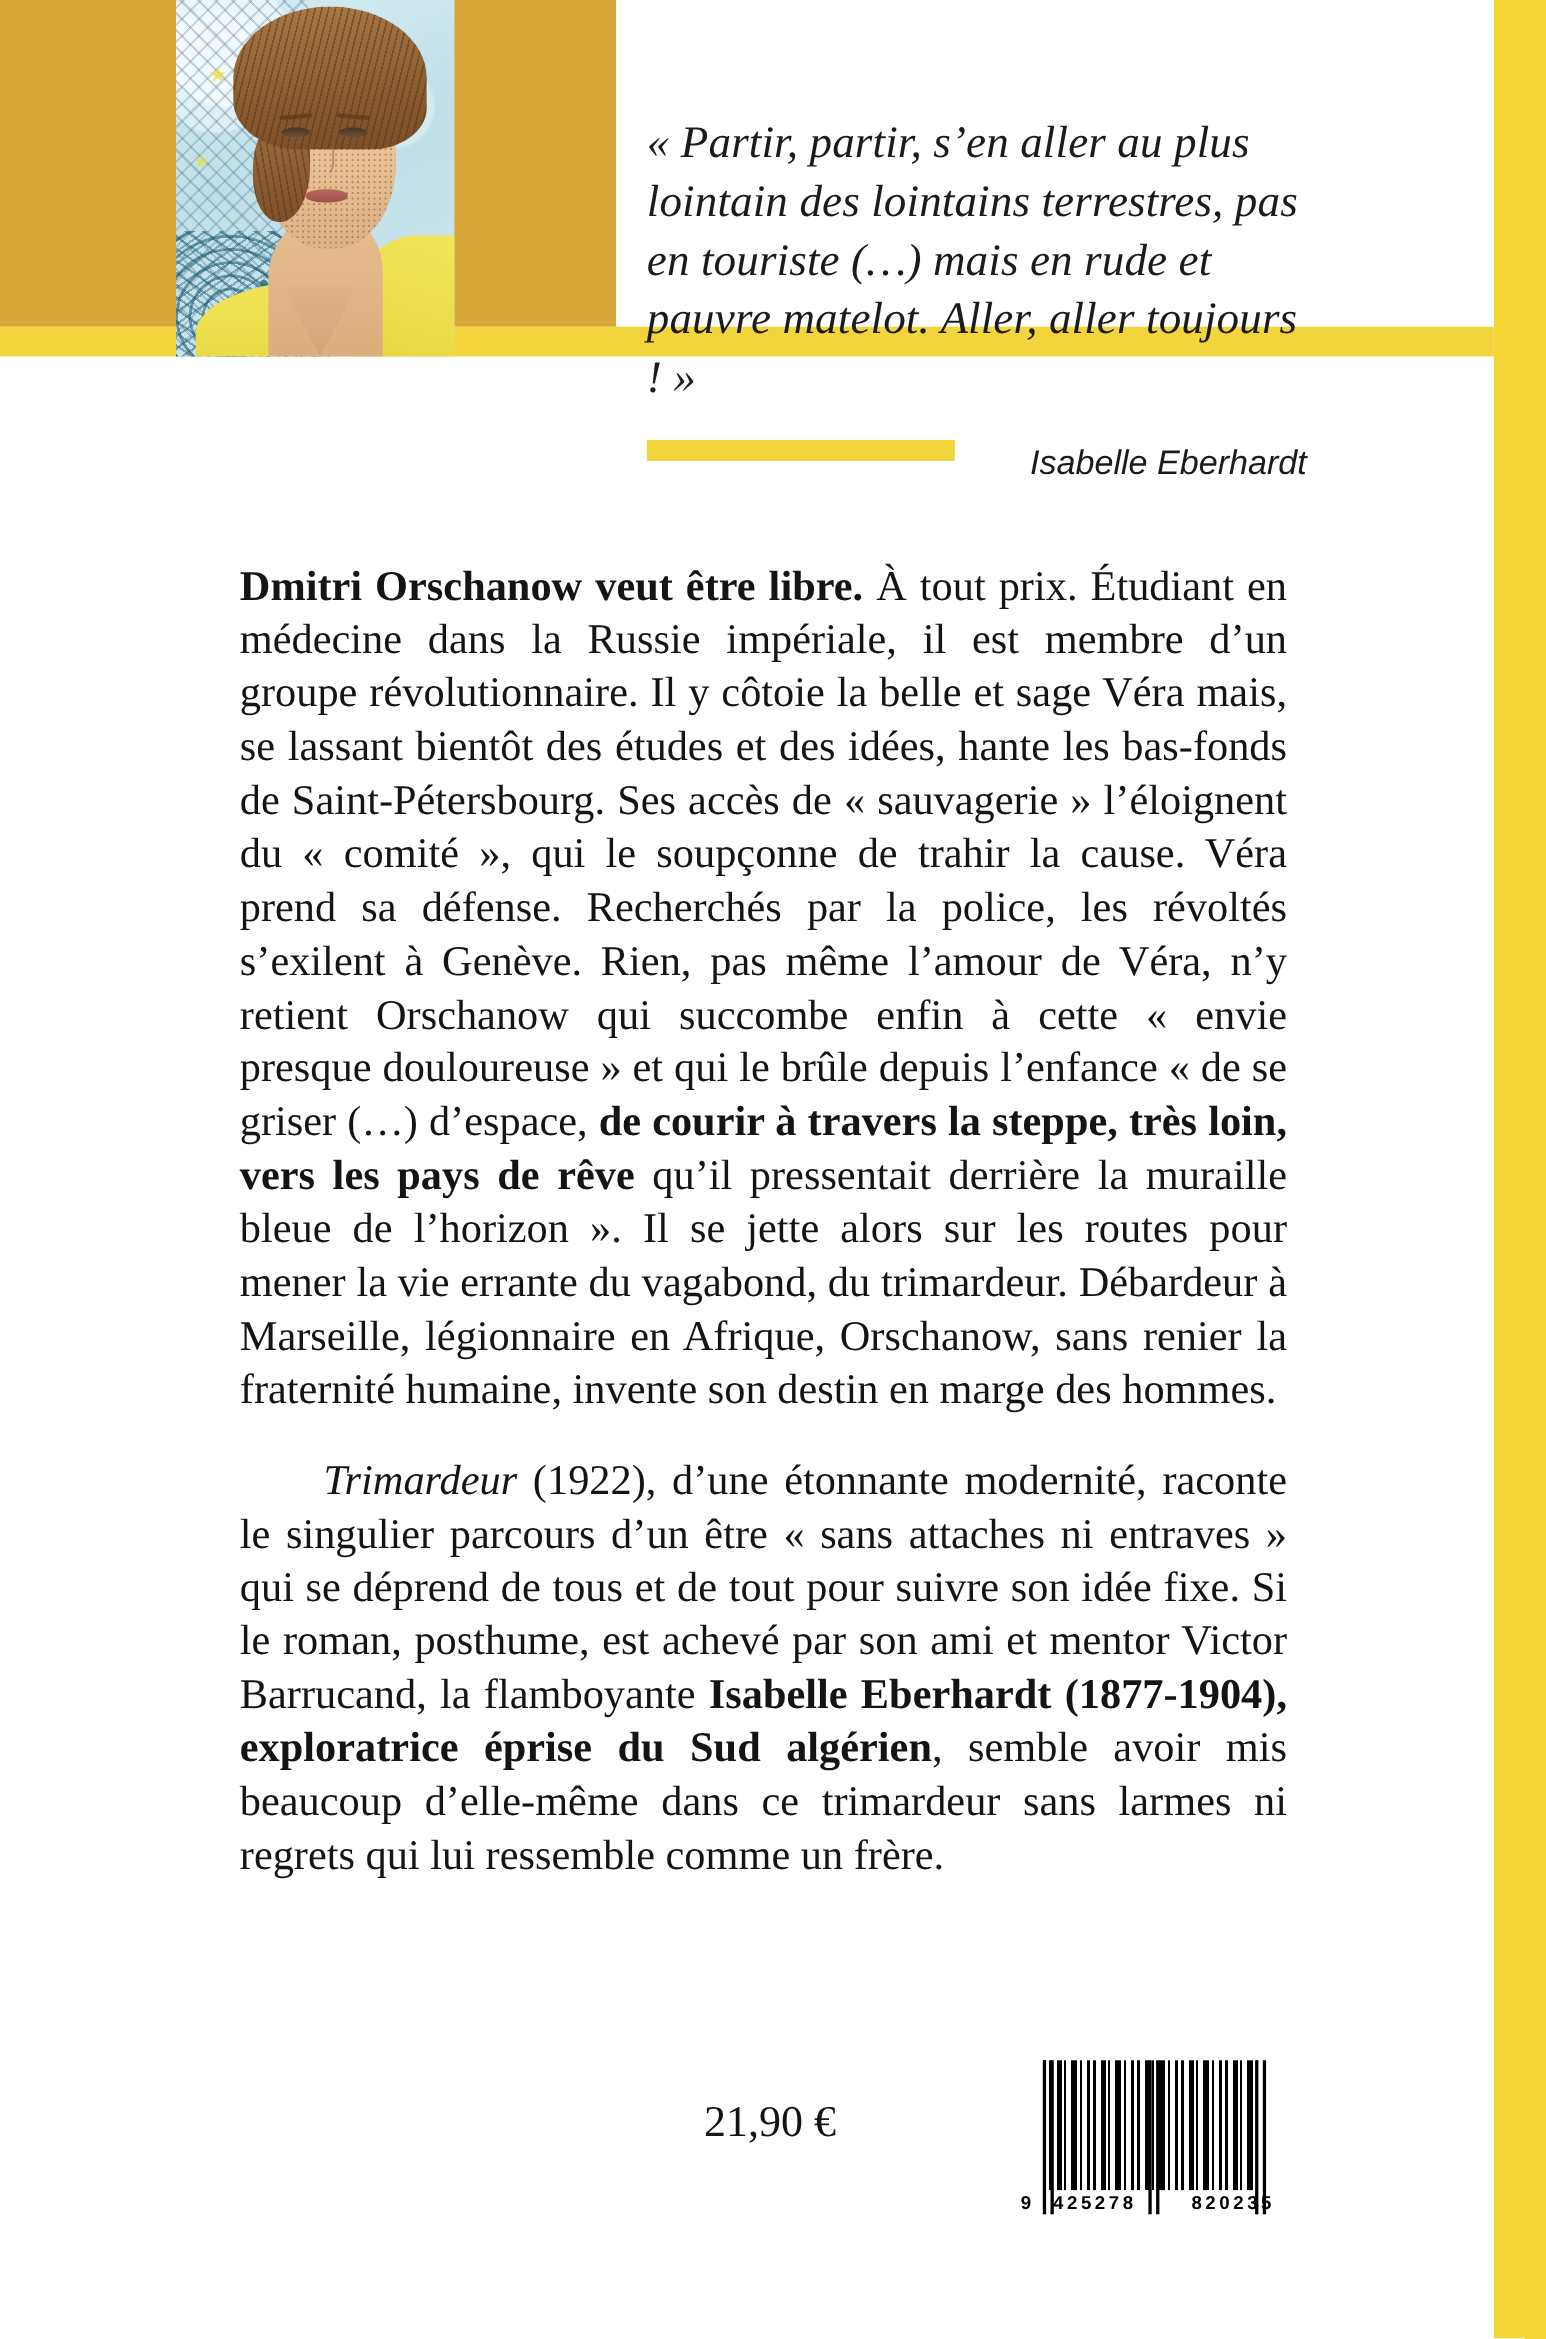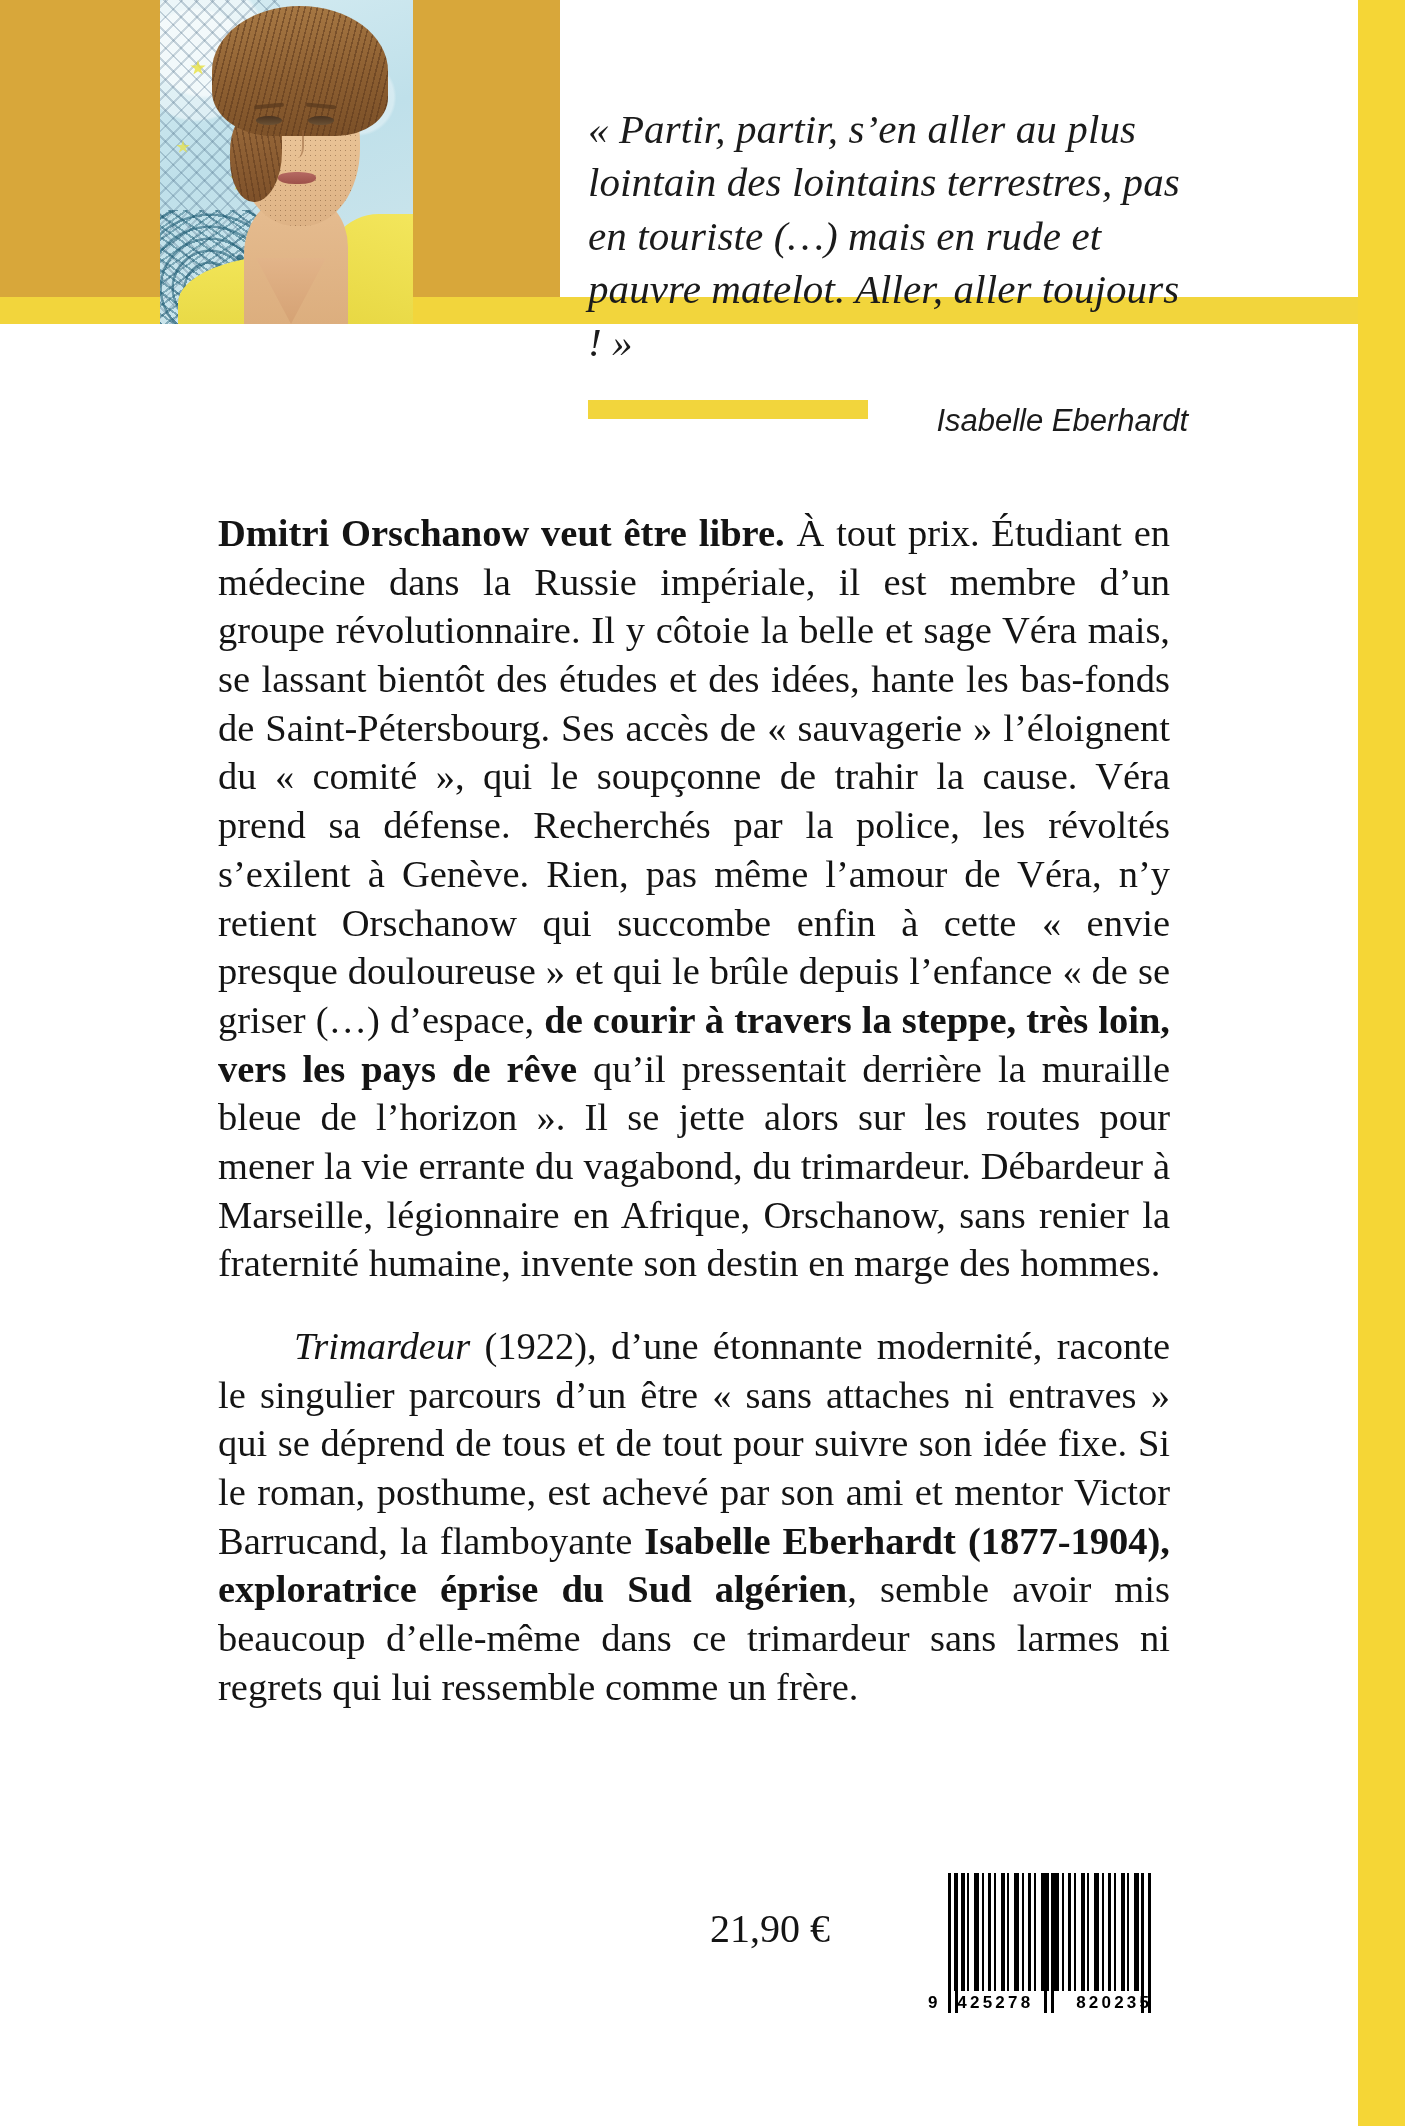--- a/index.html
+++ b/index.html
@@ -177,21 +177,21 @@
     text-justify:inter-word;
   }
   .body-copy p{margin:4px;}
   .body-copy p.second{ margin-top:34px; text-indent:76px;}
   .body-copy b{font-weight:bold;}
   .body-copy i{}
 
   
   .price{
     position:absolute;left:640px;top:1905px;width:260px;
-    text-align:center;
+    text-align:left;
     font-family:"Liberation Serif", serif;
     font-size:40px;
     color:#141414;
   }
   .barcode{
     position:absolute;left:926px;top:1873px;width:240px;height:160px;
     background:#ffffff;
   }
   .barcode .bars{
     position:absolute;left:22px;top:0;width:200px;height:118px;
@@ -216,21 +216,21 @@
   .barcode .digits{
     position:absolute;left:0;top:120px;width:240px;
     font-family:"Liberation Sans", sans-serif;
     font-size:17px;font-weight:bold;
     letter-spacing:3.2px;
     color:#000;
     display:flex;
   }
   .barcode .d-lead{width:24px;text-align:left;padding-left:2px;}
   .barcode .d-left{width:96px;text-align:center;}
-  .barcode .d-right{width:96px;text-align:left;margin-left:36px;}
+  .barcode .d-right{width:96px;text-align:center;margin-left:36px;}
 </style>
 </head>
 <body>
 
 <div class="edge-stripe"></div>
 
 <div class="top-zone">
   <div class="gold-block"></div>
   <div class="top-white"></div>
   <div class="yellow-band"></div>

